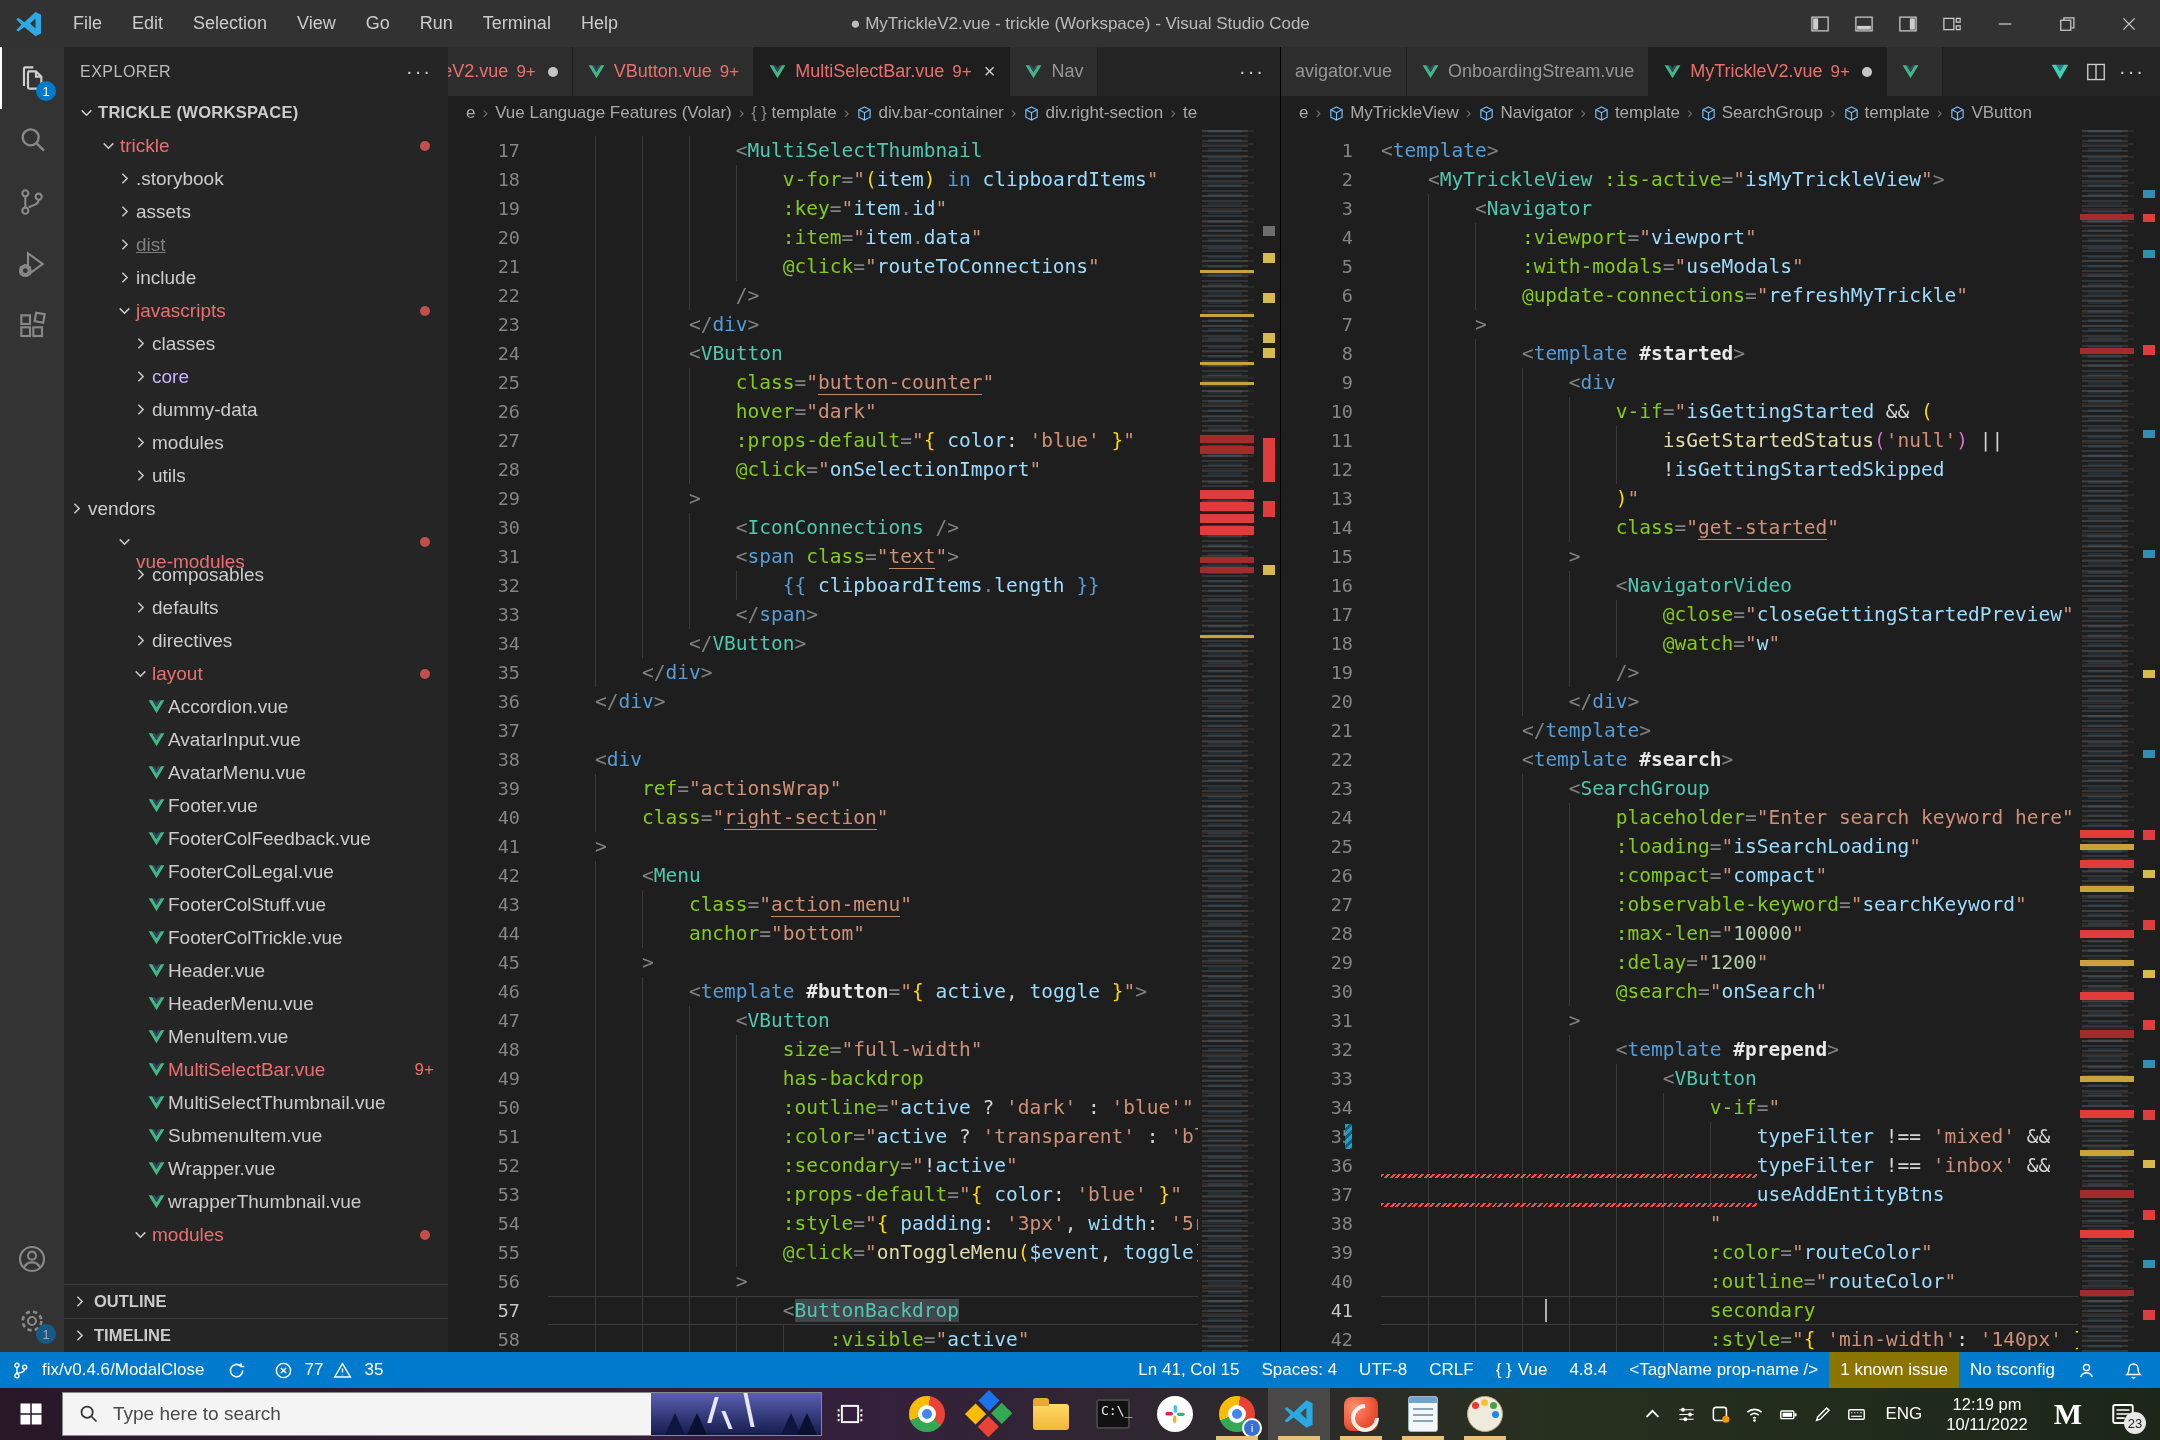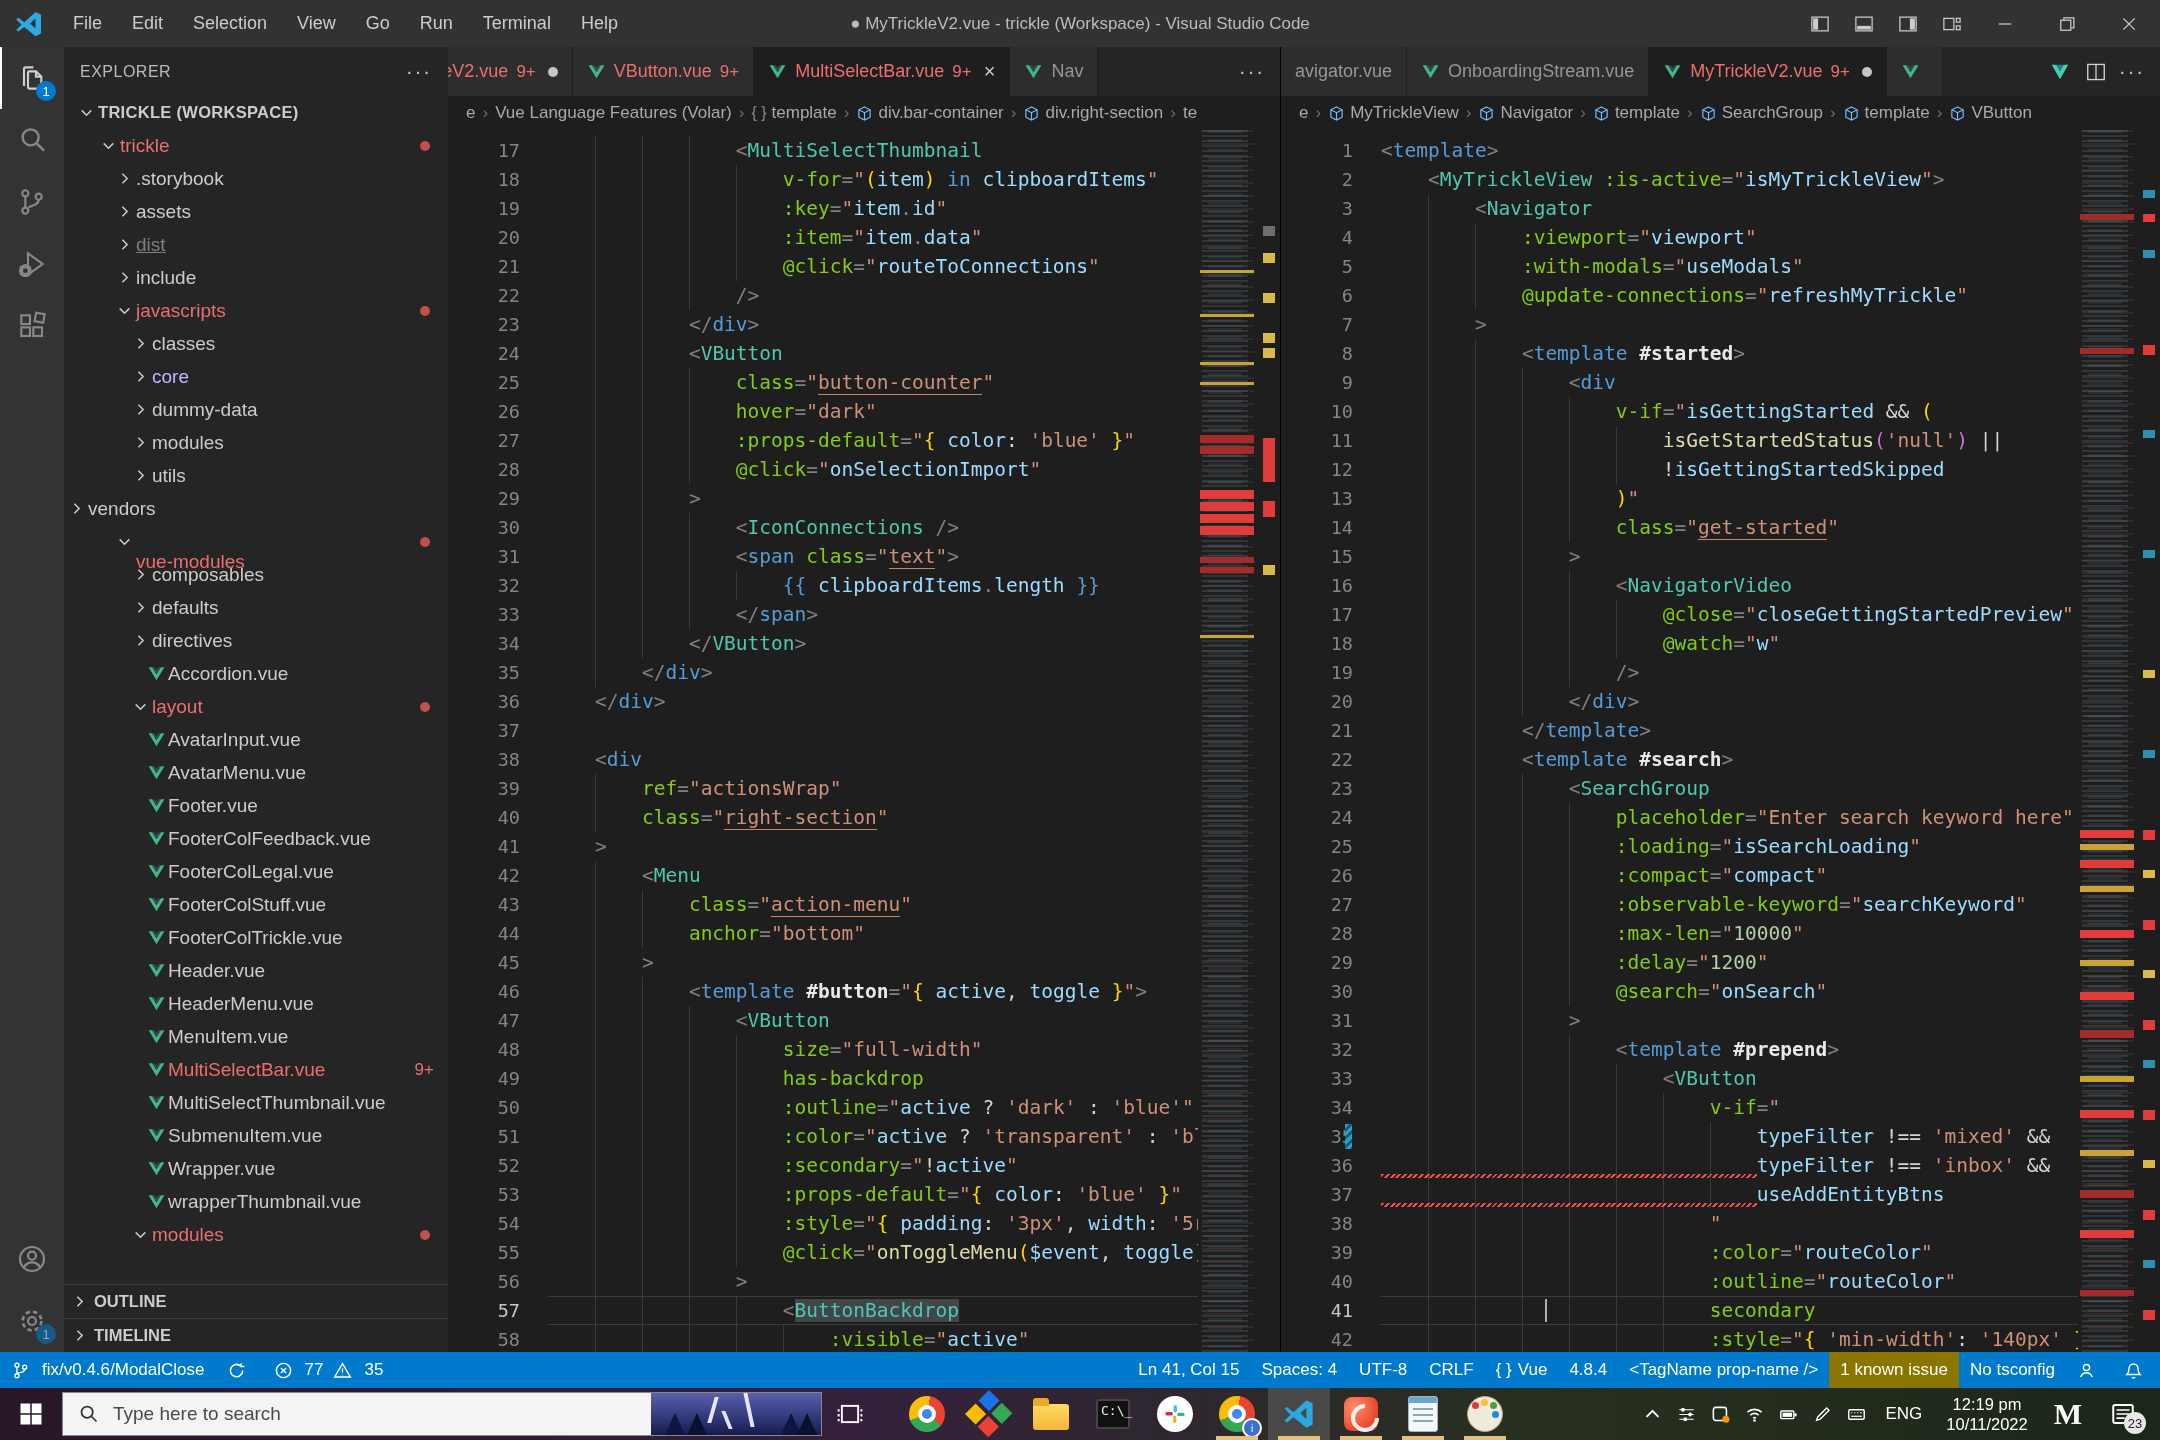--- a/index.html
+++ b/index.html
@@ -414,37 +414,37 @@
             <span class="lbl" style="color: rgb(204, 204, 204);">defaults</span>
           </div>
           <div class="trow" style="padding-left: 64px;">
             <span class="chev">
               <svg viewBox="0 0 16 16" fill="none" stroke="#cccccc" stroke-width="1.4">
                 <path d="M6 3.5l4.5 4.5L6 12.5"></path>
               </svg>
             </span>
             <span class="lbl" style="color: rgb(204, 204, 204);">directives</span>
           </div>
-          <div class="trow" style="padding-left: 80px;">
-            <span class="ficon">
-              <svg viewBox="0 0 24 24">
-                <path fill="#41b883" d="M2 4h4.6L12 12.8 17.4 4H22L12 20.5z"></path>
-                <path fill="#34495e" d="M6.6 4h3.2L12 7.7 14.2 4h3.2L12 13z"></path>
-              </svg>
-            </span>
-            <span class="lbl" style="color: rgb(204, 204, 204);">Accordion.vue</span>
-          </div>
           <div class="trow" style="padding-left: 64px;">
             <span class="chev">
               <svg viewBox="0 0 16 16" fill="none" stroke="#cccccc" stroke-width="1.4">
                 <path d="M3.5 6l4.5 4.5L12.5 6"></path>
               </svg>
             </span>
             <span class="lbl" style="color: rgb(233, 112, 110);">layout</span>
             <span class="t-dot"></span>
+          </div>
+          <div class="trow" style="padding-left: 80px;">
+            <span class="ficon">
+              <svg viewBox="0 0 24 24">
+                <path fill="#41b883" d="M2 4h4.6L12 12.8 17.4 4H22L12 20.5z"></path>
+                <path fill="#34495e" d="M6.6 4h3.2L12 7.7 14.2 4h3.2L12 13z"></path>
+              </svg>
+            </span>
+            <span class="lbl" style="color: rgb(204, 204, 204);">Accordion.vue</span>
           </div>
           <div class="trow" style="padding-left: 80px;">
             <span class="ficon">
               <svg viewBox="0 0 24 24">
                 <path fill="#41b883" d="M2 4h4.6L12 12.8 17.4 4H22L12 20.5z"></path>
                 <path fill="#34495e" d="M6.6 4h3.2L12 7.7 14.2 4h3.2L12 13z"></path>
               </svg>
             </span>
             <span class="lbl" style="color: rgb(204, 204, 204);">AvatarInput.vue</span>
           </div>

